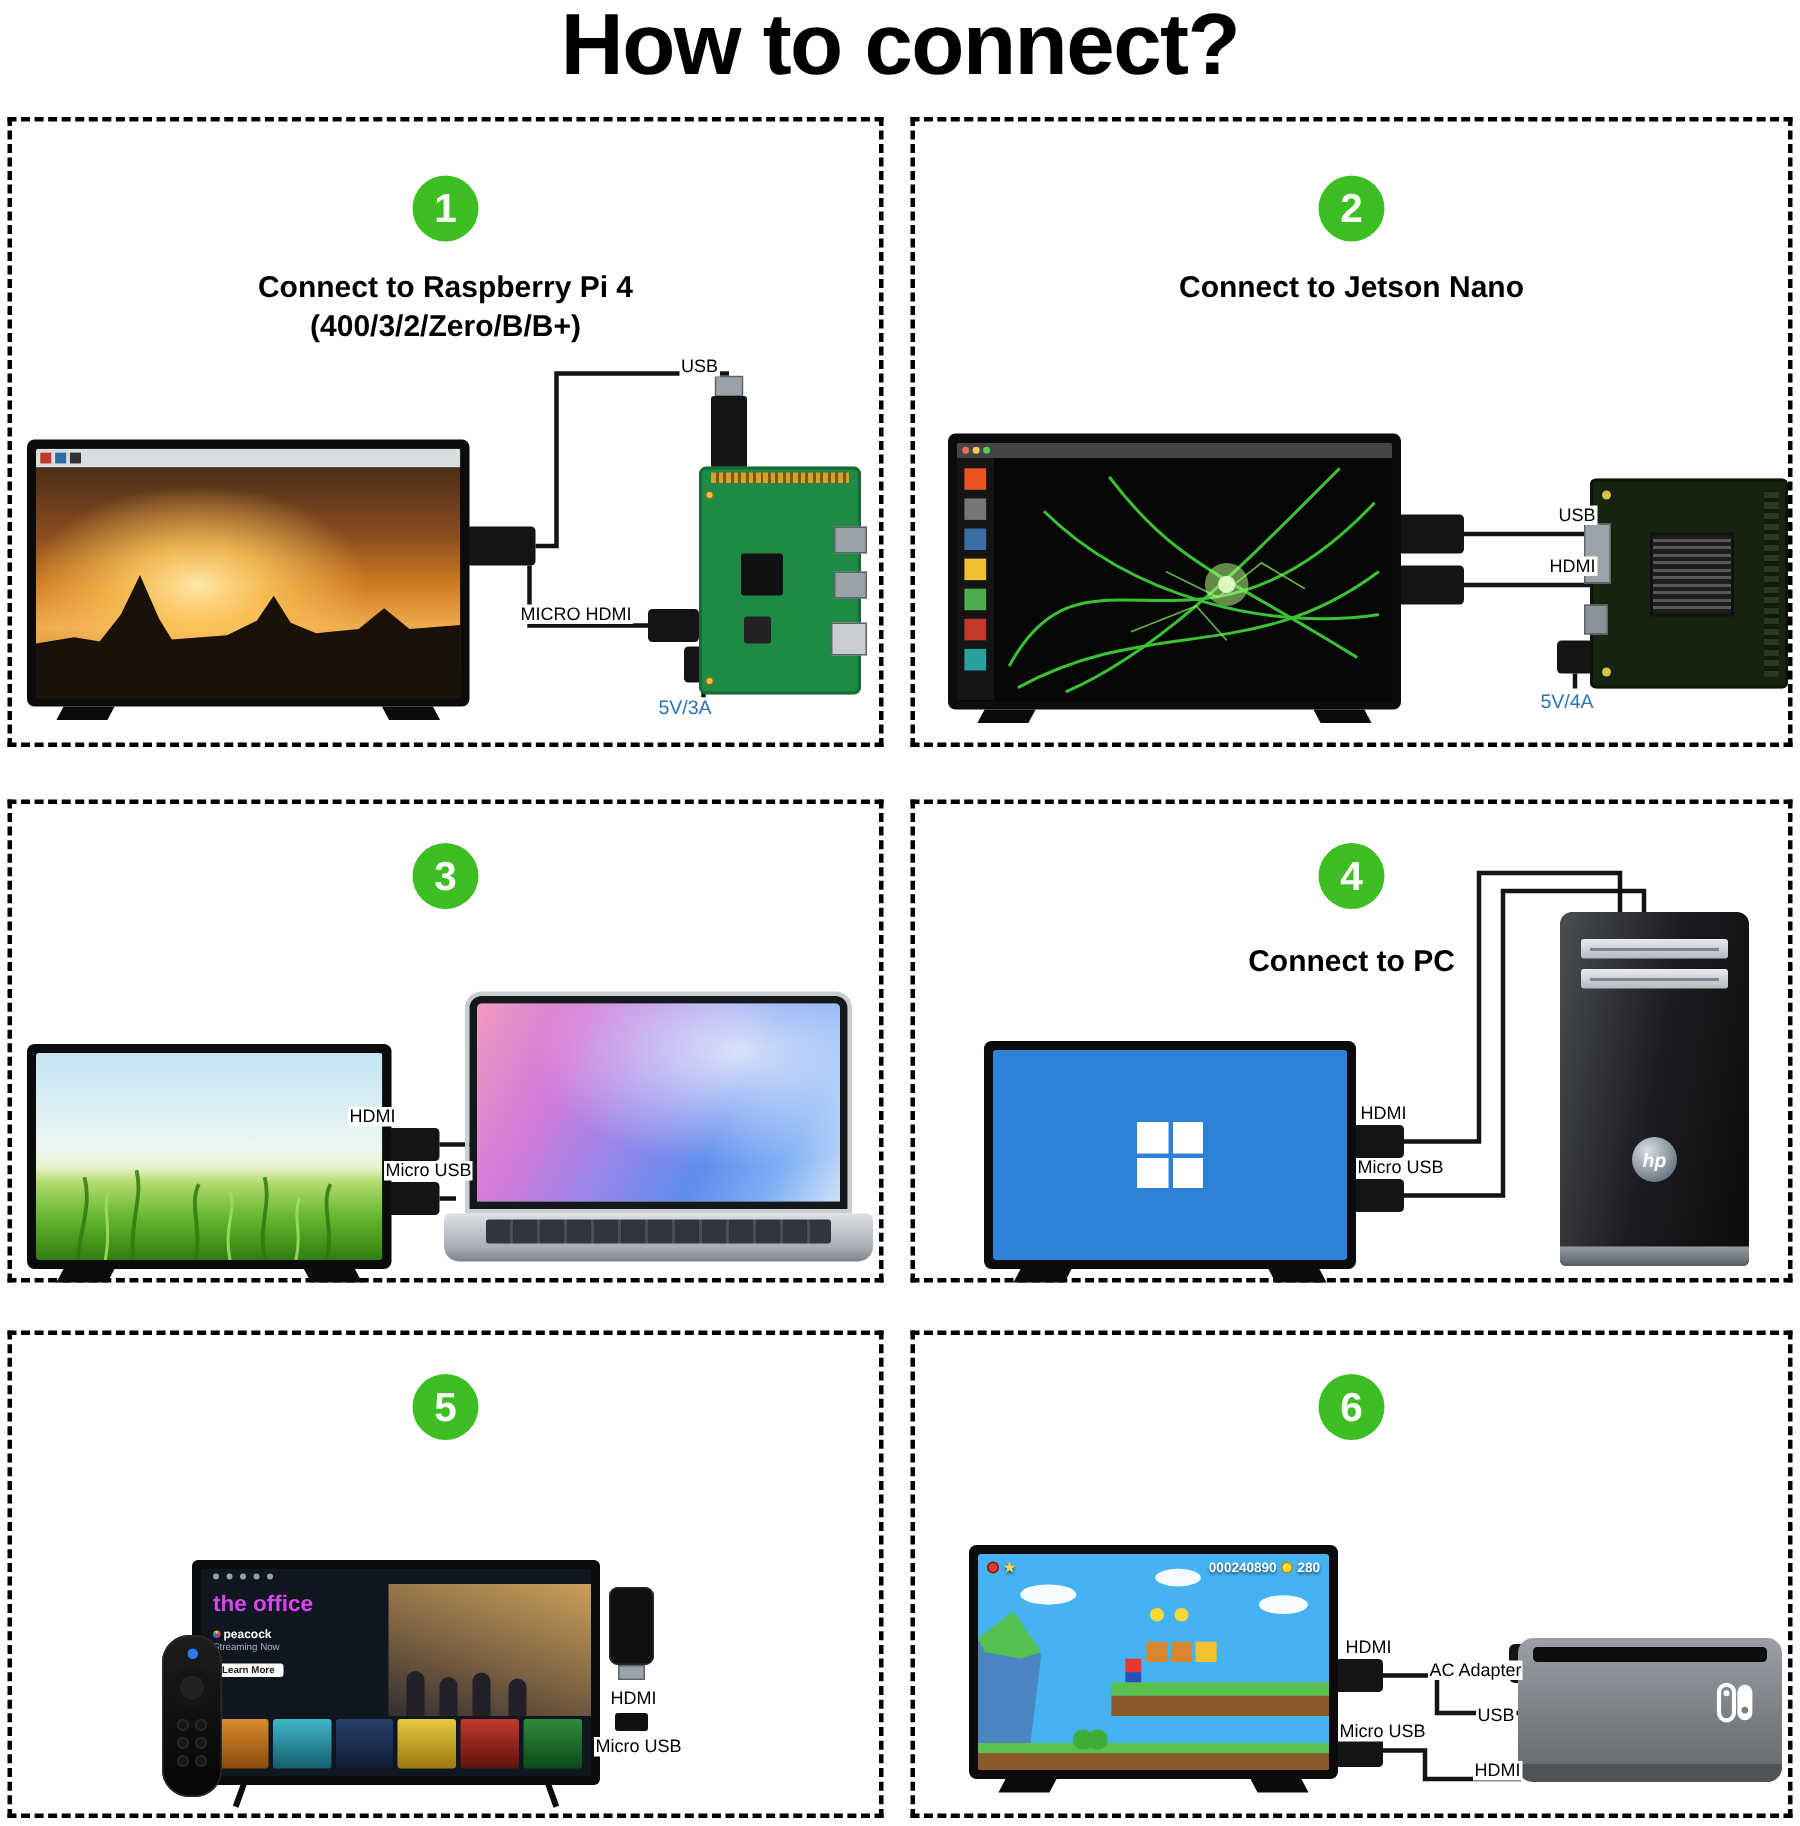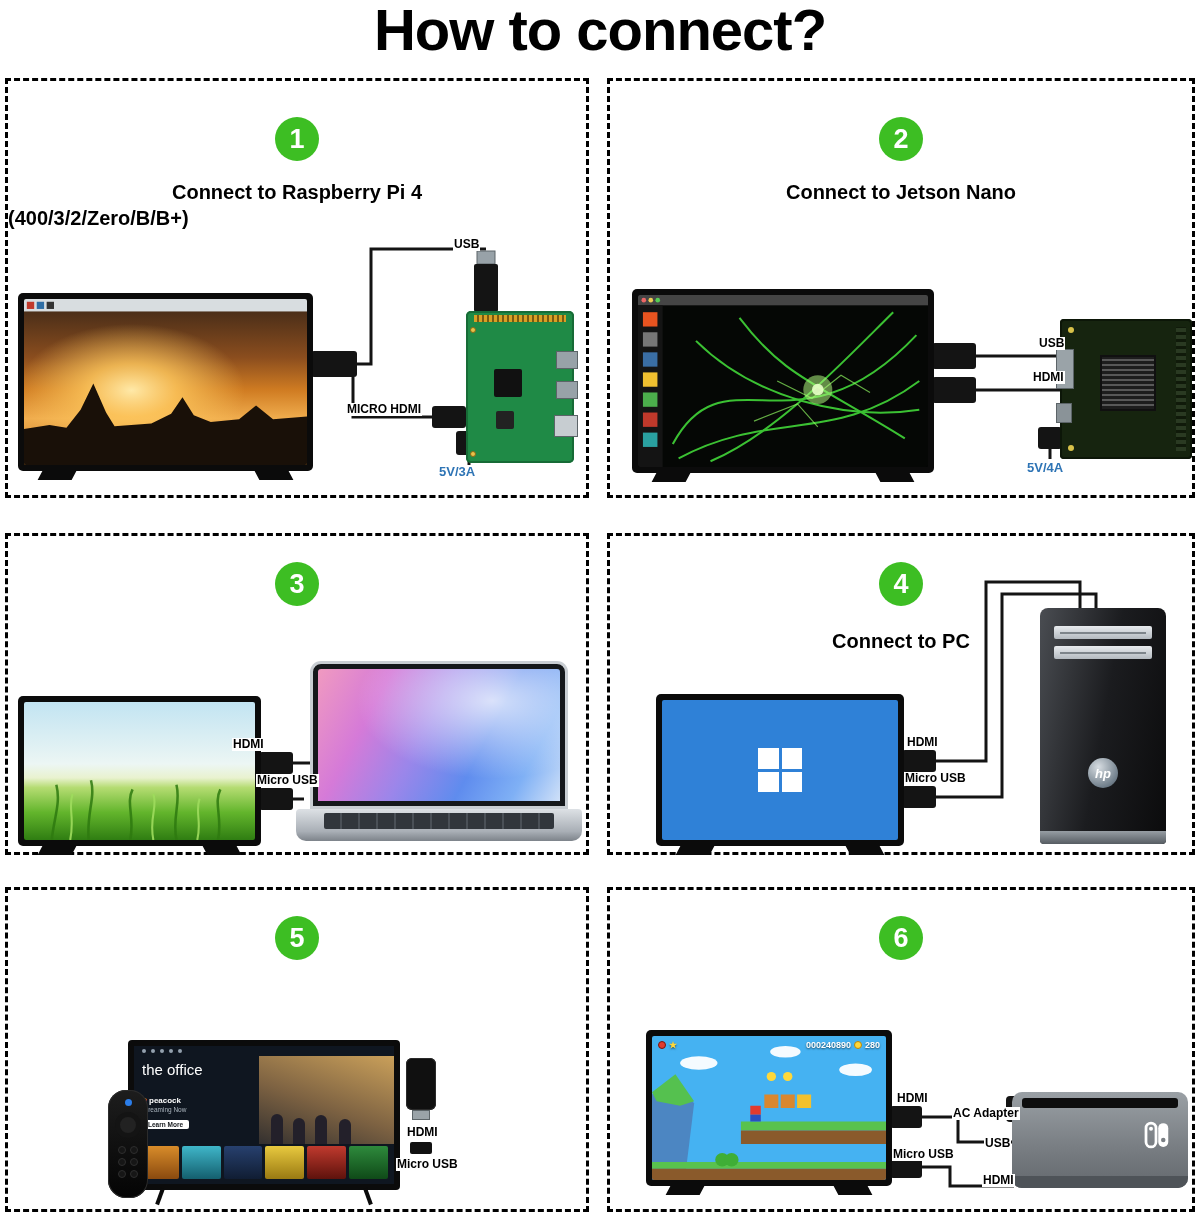--- a/index.html
+++ b/index.html
@@ -15,26 +15,26 @@
   .p3{left:5px;top:533px;width:584px;height:322px}
   .p4{left:607px;top:533px;width:588px;height:322px}
   .p5{left:5px;top:887px;width:584px;height:325px}
   .p6{left:607px;top:887px;width:588px;height:325px}
 
   .badge{position:absolute;left:50%;transform:translateX(-50%);width:44px;height:44px;border-radius:50%;
     background:var(--badge-green);color:#fff;font-size:27px;font-weight:bold;display:flex;align-items:center;justify-content:center}
   .r1 .badge{top:36px}.r23 .badge{top:26px}
   .ptitle{position:absolute;left:0;right:0;margin:0;text-align:center;font-size:20px;font-weight:bold}
   .r1 .ptitle{top:100px}.r23 .ptitle{top:94px}
-  .psub{position:absolute;left:0;right:0;top:126px;text-align:left;font-size:20px;font-weight:bold}
+  .psub{position:absolute;left:0;right:0;top:126px;text-align:center;font-size:20px;font-weight:bold}
 
   .art{position:absolute;inset:0}
   .wires{position:absolute;inset:0;width:100%;height:100%;pointer-events:none}
 
-  .lbl{position:absolute;font-size:12px;font-weight:bold;background:#fff;line-height:1.05;white-space:nowrap;padding:0 1px;z-index:6}
+  .lbl{position:absolute;font-size:12px;font-weight:normal;background:#fff;line-height:1.05;white-space:nowrap;padding:0 1px;z-index:6}
   .lbl.blue{color:var(--power-blue);font-size:13px}
 
   
   .monitor{position:absolute;background:#0b0b0b;border-radius:5px;padding:6px;z-index:2}
   .screen{position:relative;width:100%;height:100%;overflow:hidden;border-radius:2px;background:#000}
   .screen svg{position:absolute;inset:0;width:100%;height:100%}
   .foot{position:absolute;bottom:-9px;width:34px;height:9px;background:#0b0b0b}
   .fl{left:22px;transform:skewX(-28deg)}
   .fr{right:22px;transform:skewX(28deg)}
 
@@ -79,22 +79,22 @@
   
   .tv{position:absolute;left:120px;top:150px;width:272px;height:150px;background:#0b0b0b;border-radius:4px;padding:6px;z-index:2}
   .tvleg{position:absolute;bottom:-15px;width:4px;height:17px;background:#0b0b0b}
   .tvleg.l{left:30px;transform:rotate(20deg)}
   .tvleg.r{right:30px;transform:rotate(-20deg)}
   .ftv{position:absolute;inset:6px;background:#0f1620;overflow:hidden;display:flex;flex-direction:column}
   .ftv-nav{height:10px;display:flex;gap:5px;align-items:center;padding:0 8px}
   .ftv-nav i{width:4px;height:4px;border-radius:50%;background:#93a0ad;display:block}
   .ftv-hero{flex:1;display:flex;position:relative}
   .ftv-hero-left{width:55%;padding:6px 0 0 8px;position:relative;z-index:2}
-  .ftv-title{font-size:15px;font-weight:normal;color:#ffffff;line-height:1}
-  .ftv-provider{font-size:8px;font-weight:bold;color:#fff;margin-top:19px}
+  .ftv-title{font-size:15px;font-weight:bold;color:#d946ef;line-height:1}
+  .ftv-provider{font-size:8px;font-weight:bold;color:#fff;margin-top:8px}
   .ftv-provider::before{content:"";display:inline-block;width:5px;height:5px;border-radius:50%;margin-right:2px;vertical-align:middle;
     background:conic-gradient(#f4c430,#e8590c,#d62976,#7048e8,#1c7ed6,#37b24d,#f4c430)}
   .ftv-tag{font-size:6.5px;color:#aab4bd;margin-top:1px}
   .ftv-btn{display:inline-block;background:#fff;color:#14181c;font-size:6.5px;font-weight:bold;padding:1px 6px;border-radius:2px;margin-top:4px}
   .ftv-hero-img{position:absolute;right:0;top:0;width:52%;height:100%;
     background:linear-gradient(200deg,#caa05a,#7d6242 55%,#33302f)}
   .ftv-person{position:absolute;bottom:0;width:12px;height:26px;border-radius:6px 6px 0 0;background:#23202a}
   .ftv-apps{height:24px;display:flex;gap:3px;padding:2px 6px}
   .ftv-app{flex:1;border-radius:2px;background:linear-gradient(#232f3e,#141c26);display:flex;align-items:center;justify-content:center;overflow:hidden}
   .app-netflix{color:#e50914;font-size:7px;font-weight:bold}

